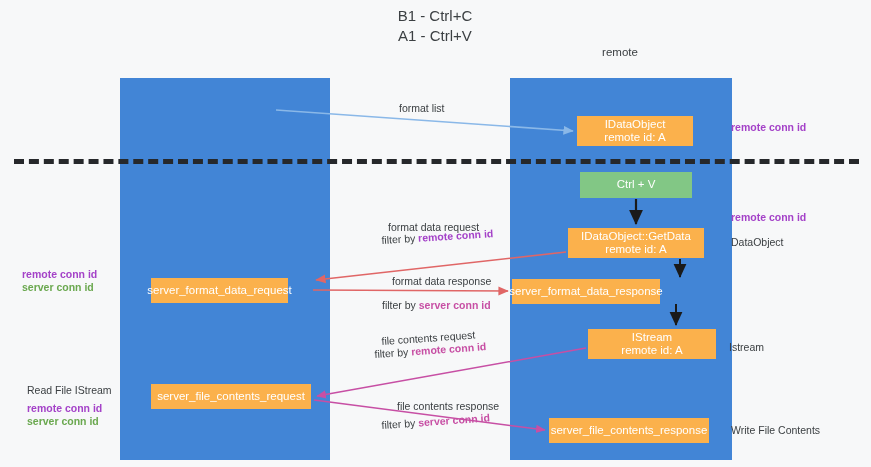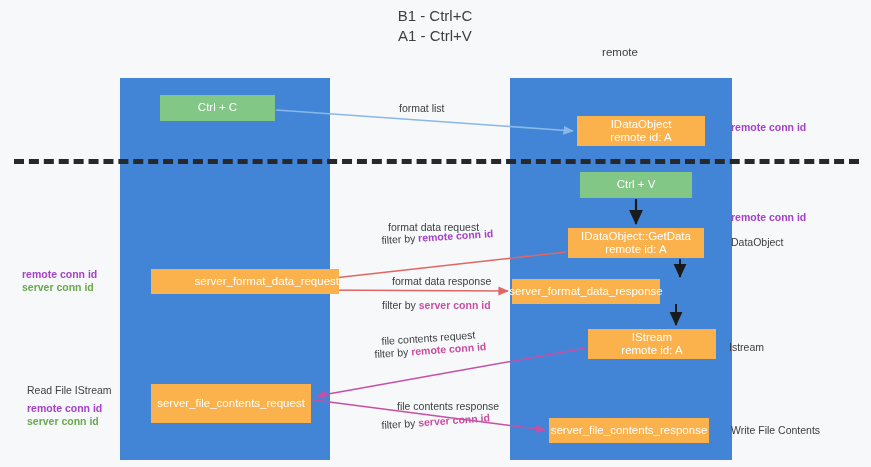--- a/index.html
+++ b/index.html
@@ -33,27 +33,27 @@
            border-top:5px dashed #26282b;}
 
   
   .node{position:absolute;box-sizing:border-box;display:flex;flex-direction:column;
         align-items:center;justify-content:center;text-align:center;
         color:#ffffff;font-size:11.5px;line-height:13.5px;}
   .green{background:#82c785;}
   .orange{background:#fbb14c;}
 
   #n-ctrlc{left:160px;top:95px;width:115px;height:26px;}
-  #n-idataobject{left:577px;top:116px;width:128px;height:30px;}
+  #n-idataobject{left:577px;top:116px;width:116px;height:30px;}
   #n-ctrlv{left:580px;top:172px;width:112px;height:26px;}
   #n-getdata{left:568px;top:228px;width:136px;height:30px;}
-  #n-sfdreq{left:151px;top:269px;width:188px;height:25px;align-items:flex-end;}
+  #n-sfdreq{left:151px;top:278px;width:137px;height:25px;}
   #n-sfdres{left:512px;top:279px;width:148px;height:25px;}
   #n-istream{left:588px;top:329px;width:128px;height:30px;}
-  #n-sfcreq{left:151px;top:384px;width:160px;height:39px;}
+  #n-sfcreq{left:151px;top:384px;width:160px;height:25px;}
   #n-sfcres{left:549px;top:418px;width:160px;height:25px;}
 
   
   .note{position:absolute;font-size:10.5px;line-height:13px;color:#3c4043;white-space:nowrap;}
   .purple{color:#a442c8;font-weight:bold;}
   .green-t{color:#6aa84f;font-weight:bold;}
   .pink{color:#c74fa4;font-weight:bold;}
 
   #lbl-formatlist{left:399px;top:102px;}
   #lbl-remote1{left:731px;top:121px;}
@@ -122,23 +122,20 @@
 
     <path d="M676,304 L676,325" stroke="#1a1a1a" stroke-width="2" fill="none" marker-end="url(#ah-black)"></path>
 
     <path d="M586,348 L317,396" stroke="#c74fa4" stroke-width="1.5" fill="none" marker-end="url(#ah-pink)"></path>
 
     <path d="M314,400 L545,430" stroke="#c74fa4" stroke-width="1.5" fill="none" marker-end="url(#ah-pink)"></path>
   </svg>
 
   <div id="divider"></div>
 
-  <div class="node green" id="n-ctrlc">
-    <span>Ctrl + C</span>
-  </div>
 
   <div class="node orange" id="n-idataobject">
     <span>IDataObject</span>
     <span>remote id: A</span>
   </div>
 
   <div class="node green" id="n-ctrlv">
     <span>Ctrl + V</span>
   </div>
 

